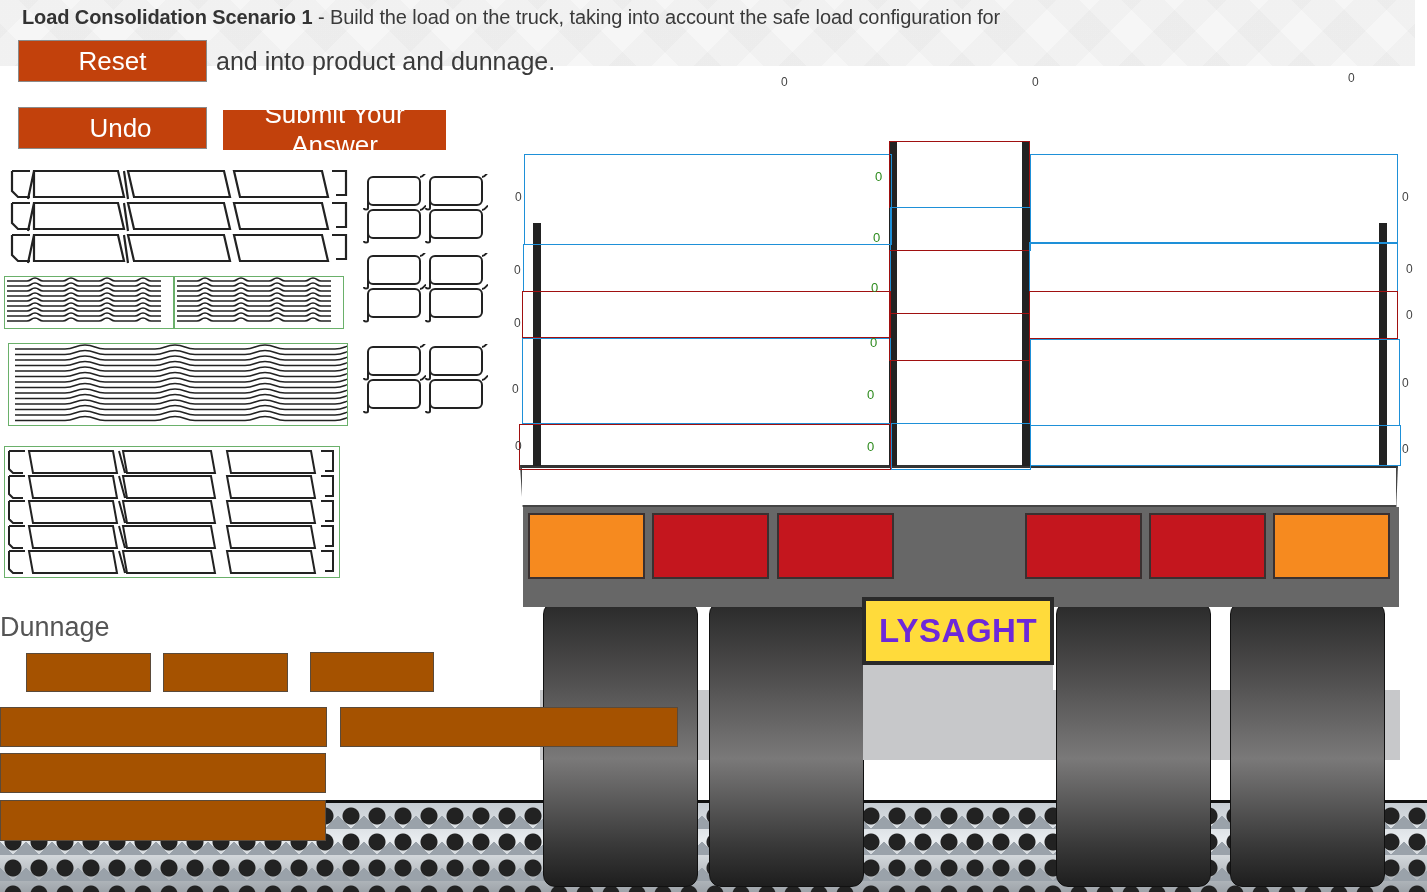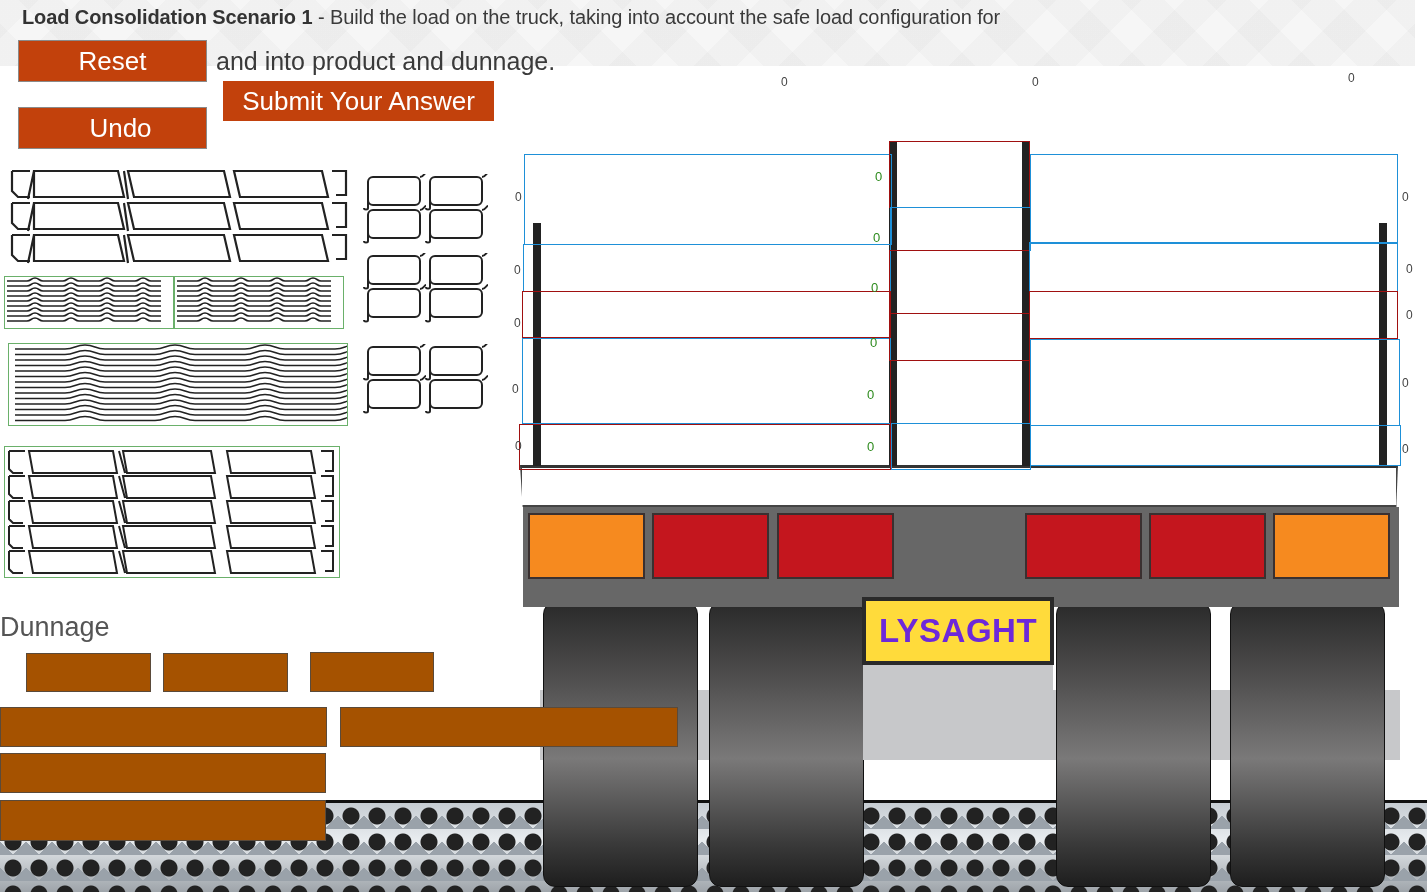--- a/index.html
+++ b/index.html
@@ -23,21 +23,21 @@
   .title-line2 {
     left:216px; top:47px; font-size:25px; color:#3a3a3a; white-space:nowrap;
   }
   .btn {
     background:#c2410c; color:#ffffff; font-size:26px; text-align:center;
     border:1px solid #8a8a8a; box-sizing:border-box; cursor:pointer;
     display:flex; align-items:center; justify-content:center;
   }
   .btn-reset { left:18px; top:40px; width:189px; height:42px; }
   .btn-undo { left:18px; top:107px; width:189px; height:42px;padding-left:16px; }
-  .btn-submit { left:223px; top:81px; width:271px; height:40px; border:none; }
+  .btn-submit { left:223px; top:110px; width:223px; height:40px; border:none; }
 
   .count { font-size:12px; color:#444; }
   .count.green { color:#2e8b1e; font-size:13px; }
 
   .palette-item { cursor:grab; }
   .green-box { border:1px solid #6ab06a; box-sizing:border-box; background:#fff; }
 
   .dunnage-label { left:0; top:612px; font-size:27px; color:#555; }
   .dunnage { background:#a55200; border:1px solid #5a4a3a; box-sizing:border-box; cursor:grab; }
 

